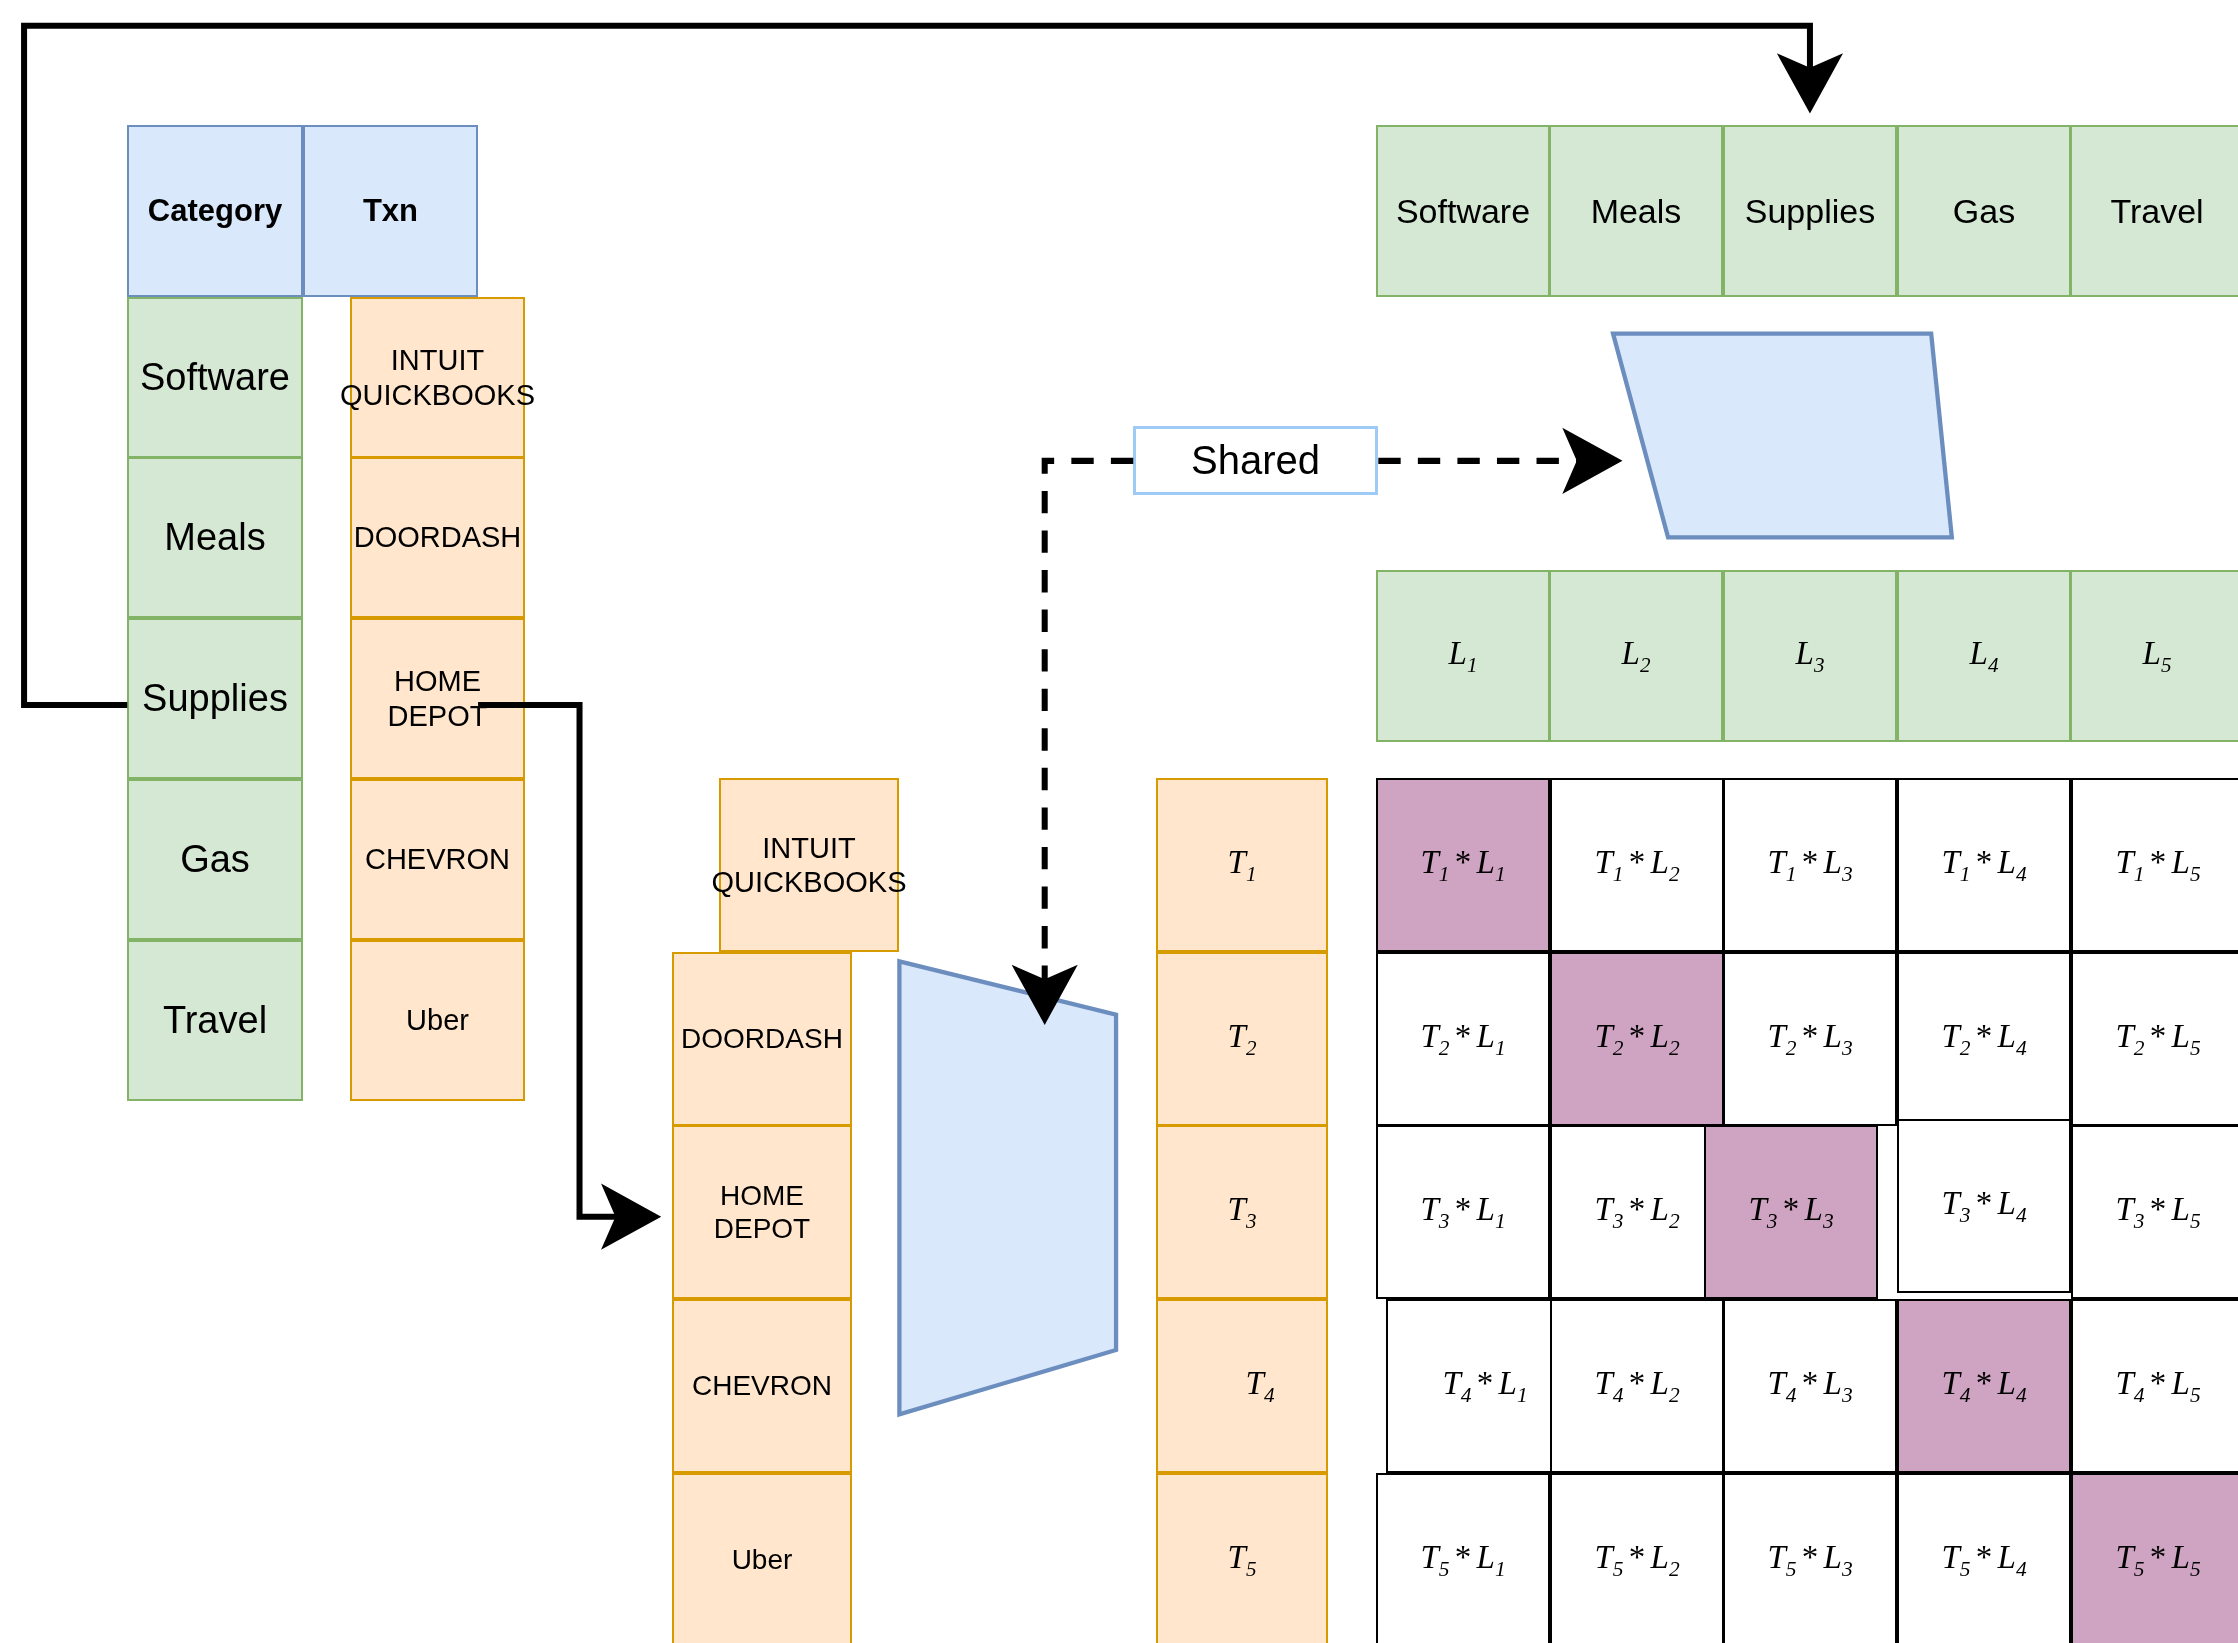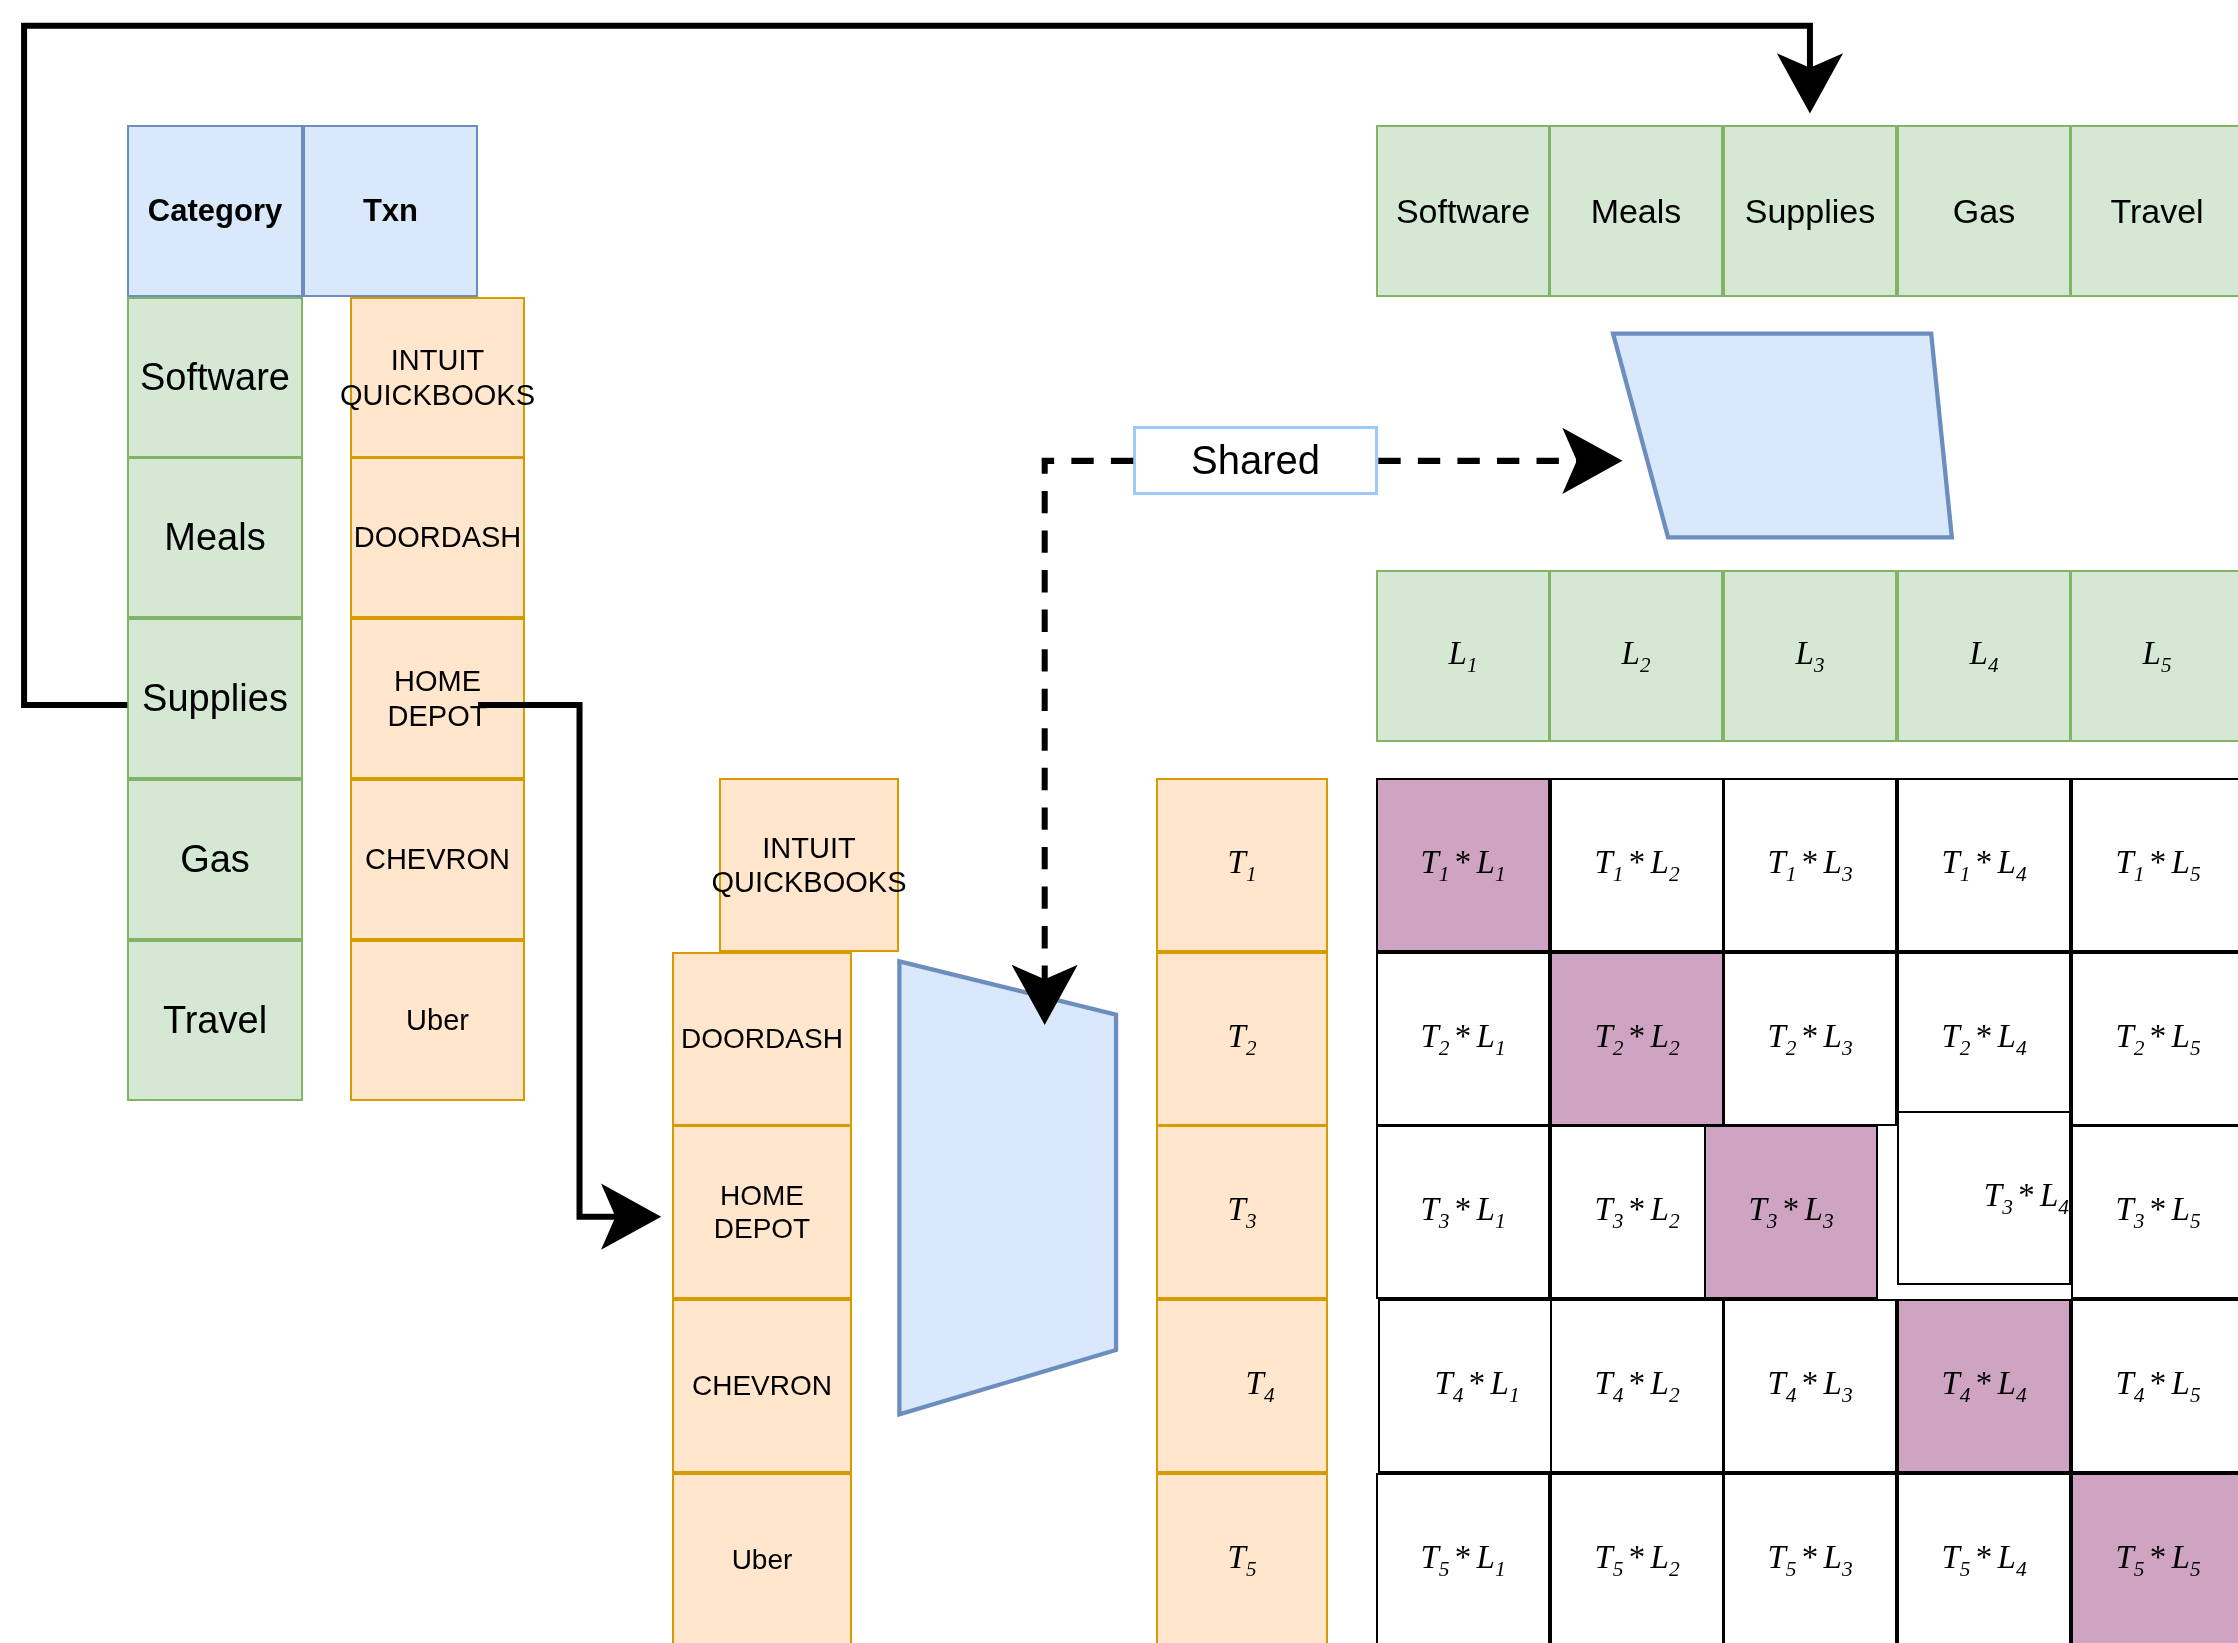--- a/index.html
+++ b/index.html
@@ -144,23 +144,23 @@
       <div class="cell plain" style="left: 521px; top: 0px; width: 174px; height: 174px;"><span class="math">T<sub>1</sub><span class="op">*</span>L<sub>4</sub></span></div>
       <div class="cell plain" style="left: 695px; top: 0px; width: 174px; height: 174px;"><span class="math">T<sub>1</sub><span class="op">*</span>L<sub>5</sub></span></div>
       <div class="cell plain" style="left: 0px; top: 174px; width: 174px; height: 174px;"><span class="math">T<sub>2</sub><span class="op">*</span>L<sub>1</sub></span></div>
       <div class="cell purple" style="left: 174px; top: 174px; width: 174px; height: 174px;"><span class="math">T<sub>2</sub><span class="op">*</span>L<sub>2</sub></span></div>
       <div class="cell plain" style="left: 347px; top: 174px; width: 174px; height: 174px;"><span class="math">T<sub>2</sub><span class="op">*</span>L<sub>3</sub></span></div>
       <div class="cell plain" style="left: 521px; top: 174px; width: 174px; height: 174px;"><span class="math">T<sub>2</sub><span class="op">*</span>L<sub>4</sub></span></div>
       <div class="cell plain" style="left: 695px; top: 174px; width: 174px; height: 174px;"><span class="math">T<sub>2</sub><span class="op">*</span>L<sub>5</sub></span></div>
       <div class="cell plain" style="left: 0px; top: 347px; width: 174px; height: 174px;"><span class="math">T<sub>3</sub><span class="op">*</span>L<sub>1</sub></span></div>
       <div class="cell plain" style="left: 174px; top: 347px; width: 174px; height: 174px;"><span class="math">T<sub>3</sub><span class="op">*</span>L<sub>2</sub></span></div>
       <div class="cell purple" style="left: 328px; top: 347px; width: 174px; height: 174px;"><span class="math">T<sub>3</sub><span class="op">*</span>L<sub>3</sub></span></div>
-      <div class="cell plain" style="left: 521px; top: 333px; width: 174px; height: 174px; justify-content: flex-end;"><span class="math">T<sub>3</sub><span class="op">*</span>L<sub>4</sub></span></div>
+      <div class="cell plain" style="left: 521px; top: 341px; width: 174px; height: 174px;"><span class="math">T<sub>3</sub><span class="op">*</span>L<sub>4</sub></span></div>
       <div class="cell plain" style="left: 695px; top: 347px; width: 174px; height: 174px;"><span class="math">T<sub>3</sub><span class="op">*</span>L<sub>5</sub></span></div>
-      <div class="cell plain" style="left: 2px; top: 521px; width: 174px; height: 174px; padding-left: 24px;"><span class="math">T<sub>4</sub><span class="op">*</span>L<sub>1</sub></span></div>
+      <div class="cell plain" style="left: 10px; top: 521px; width: 174px; height: 174px; padding-left: 24px;"><span class="math">T<sub>4</sub><span class="op">*</span>L<sub>1</sub></span></div>
       <div class="cell plain" style="left: 174px; top: 521px; width: 174px; height: 174px;"><span class="math">T<sub>4</sub><span class="op">*</span>L<sub>2</sub></span></div>
       <div class="cell plain" style="left: 347px; top: 521px; width: 174px; height: 174px;"><span class="math">T<sub>4</sub><span class="op">*</span>L<sub>3</sub></span></div>
       <div class="cell purple" style="left: 521px; top: 521px; width: 174px; height: 174px;"><span class="math">T<sub>4</sub><span class="op">*</span>L<sub>4</sub></span></div>
       <div class="cell plain" style="left: 695px; top: 521px; width: 174px; height: 174px;"><span class="math">T<sub>4</sub><span class="op">*</span>L<sub>5</sub></span></div>
       <div class="cell plain" style="left: 0px; top: 695px; width: 174px; height: 174px;"><span class="math">T<sub>5</sub><span class="op">*</span>L<sub>1</sub></span></div>
       <div class="cell plain" style="left: 174px; top: 695px; width: 174px; height: 174px;"><span class="math">T<sub>5</sub><span class="op">*</span>L<sub>2</sub></span></div>
       <div class="cell plain" style="left: 347px; top: 695px; width: 174px; height: 174px;"><span class="math">T<sub>5</sub><span class="op">*</span>L<sub>3</sub></span></div>
       <div class="cell plain" style="left: 521px; top: 695px; width: 174px; height: 174px;"><span class="math">T<sub>5</sub><span class="op">*</span>L<sub>4</sub></span></div>
       <div class="cell purple" style="left: 695px; top: 695px; width: 174px; height: 174px;"><span class="math">T<sub>5</sub><span class="op">*</span>L<sub>5</sub></span></div>
     </div>

